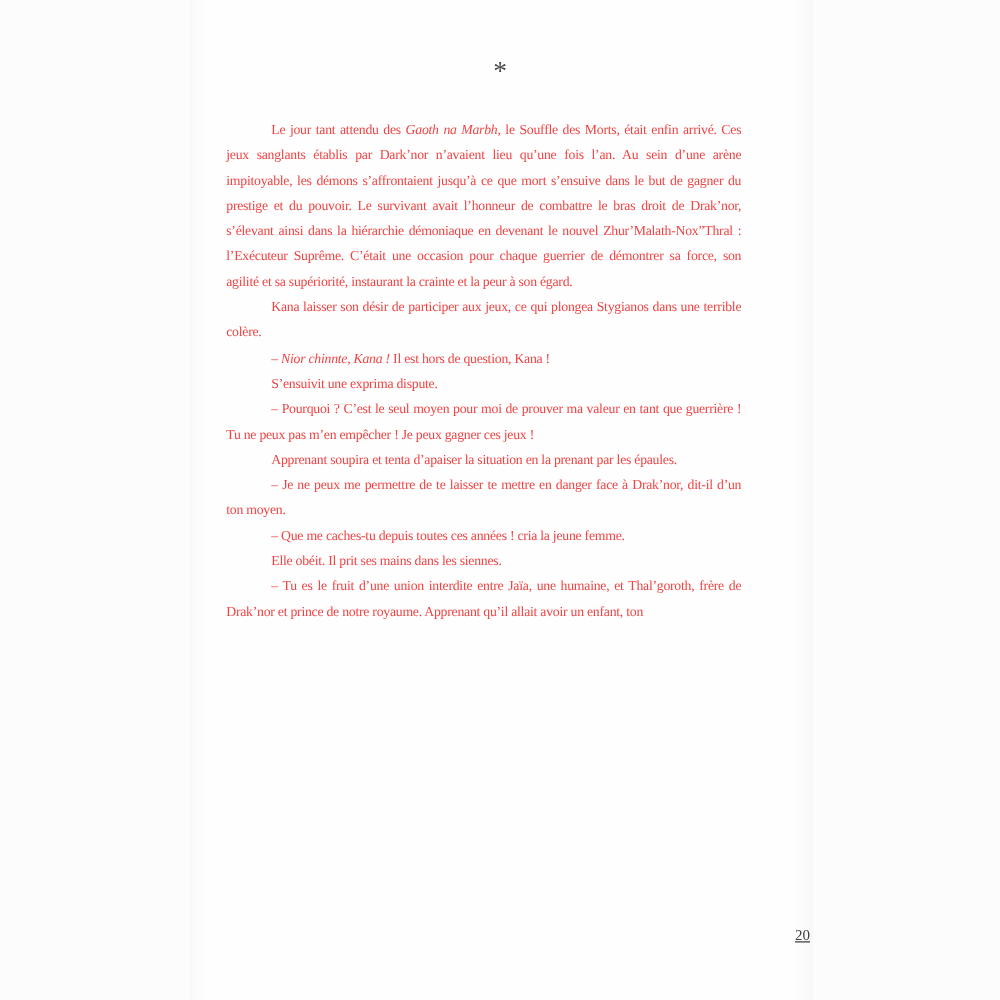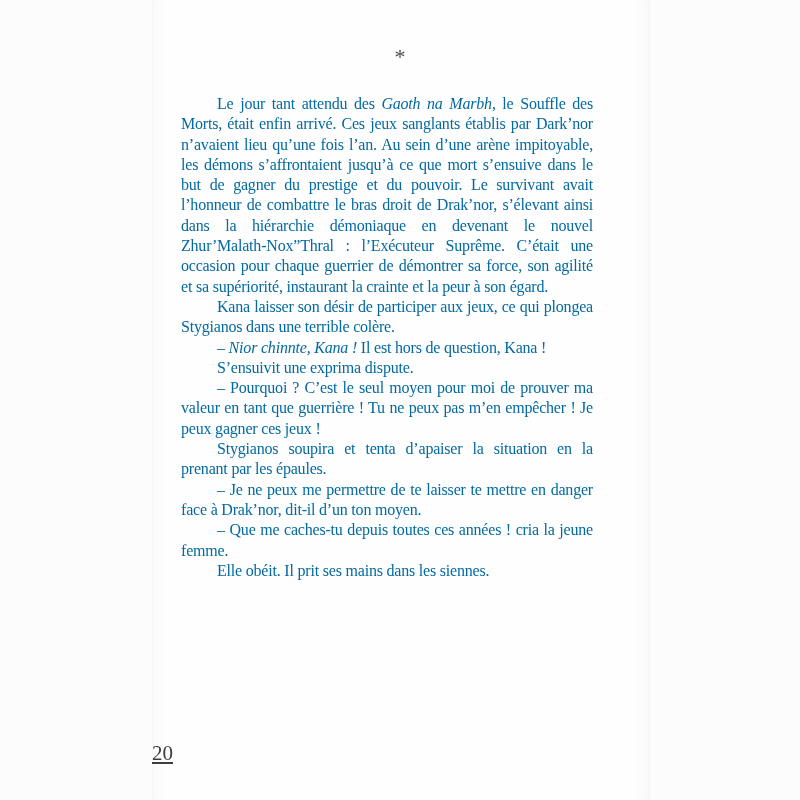--- a/index.html
+++ b/index.html
@@ -37,60 +37,61 @@
     width: 800px;
     text-align: center;
     font-size: 22px;
     color: #4a4a4a;
   }
   .textblock {
     position: absolute;
     top: 94px;
     left: 181px;
     width: 412px;
-    font-size: 16px;
+    font-size: 11px;
     line-height: 20.3px;
     letter-spacing: -0.2px;
-    color: #0369a1;
+    color: #ef4444;
     text-align: justify;
     text-rendering: optimizeLegibility;
   }
   .textblock p {
     margin: 0;
     padding: 0;
     text-indent: 36px;
   }
   .it {
     font-style: italic;
   }
   .pagenum {
     position: absolute;
     top: 741px;
     left: 152px;
     width: 496px;
-    text-align: left;
-    font-size: 21px;
+    text-align: right;
+    font-size: 12px;
     color: #3e3e3e;
     text-decoration: underline;
   }
 </style>
 </head>
 <body>
 
 <div class="stage">
   <div class="page"></div>
 
   <div class="divider">*</div>
 
   <div class="textblock">
     <p><span>Le jour tant attendu des </span><span class="it">Gaoth na Marbh</span><span>, le Souffle des Morts, était enfin arrivé. Ces jeux sanglants établis par Dark’nor n’avaient lieu qu’une fois l’an. Au sein d’une arène impitoyable, les démons s’affrontaient jusqu’à ce que mort s’ensuive dans le but de gagner du prestige et du pouvoir. Le survivant avait l’honneur de combattre le bras droit de Drak’nor, s’élevant ainsi dans la hiérarchie démoniaque en devenant le nouvel Zhur’Malath-Nox”Thral&nbsp;: l’Exécuteur Suprême. C’était une occasion pour chaque guerrier de démontrer sa force, son agilité et sa supériorité, instaurant la crainte et la peur à son égard.</span></p>
     <p><span>Kana laisser son désir de participer aux jeux, ce qui plongea Stygianos dans une terrible colère.</span></p>
     <p><span>– </span><span class="it">Nior chinnte, Kana&nbsp;!</span><span> Il est hors de question, Kana&nbsp;!</span></p>
     <p><span>S’ensuivit une exprima dispute.</span></p>
     <p><span>– Pourquoi&nbsp;? C’est le seul moyen pour moi de prouver ma valeur en tant que guerrière&nbsp;! Tu ne peux pas m’en empêcher&nbsp;! Je peux gagner ces jeux&nbsp;!</span></p>
-    <p><span>Stygianos soupira et tenta d’apaiser la situation en la prenant par les épaules.</span></p>
+    <p><span>Apprenant soupira et tenta d’apaiser la situation en la prenant par les épaules.</span></p>
     <p><span>– Je ne peux me permettre de te laisser te mettre en danger face à Drak’nor, dit-il d’un ton moyen.</span></p>
     <p><span>– Que me caches-tu depuis toutes ces années&nbsp;! cria la jeune femme.</span></p>
     <p><span>Elle obéit. Il prit ses mains dans les siennes.</span></p>
+    <p><span>– Tu es le fruit d’une union interdite entre Jaïa, une humaine, et Thal’goroth, frère de Drak’nor et prince de notre royaume. Apprenant qu’il allait avoir un enfant, ton</span></p>
   </div>
 
   <div class="pagenum">20</div>
 </div>
 
 </body></html>

